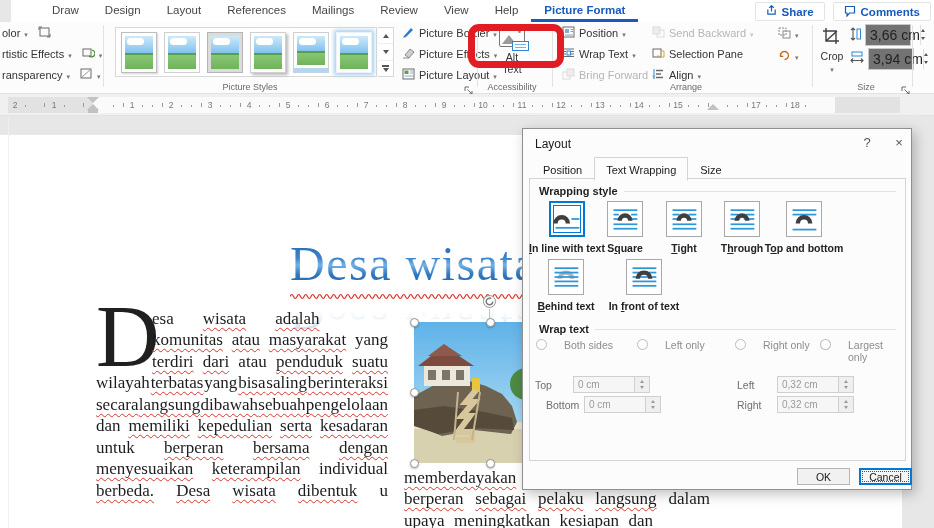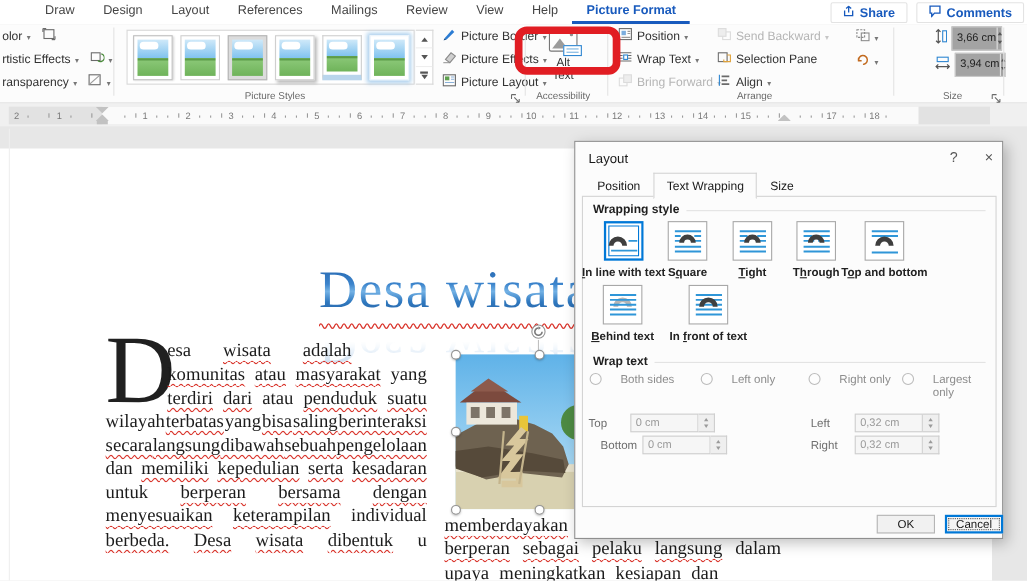--- a/index.html
+++ b/index.html
@@ -1,20 +1,20 @@
 <!DOCTYPE html>
 <html><head>
 <meta charset="utf-8">
 <style>
 *{margin:0;padding:0;box-sizing:border-box}
 html,body{width:934px;height:528px;overflow:hidden}
 #app{position:relative;width:934px;height:528px;background:#e7e7e7;font-family:"Liberation Sans",sans-serif;overflow:hidden}
 
 
-#tabbar{position:absolute;top:0;left:0;right:0;height:22px;background:#fff;display:flex;align-items:center;padding-left:28px;font-size:11.5px;color:#454545}
+#tabbar{position:absolute;top:0;left:11px;right:0;height:22px;background:#fff;display:flex;align-items:center;padding-left:28px;font-size:11.5px;color:#454545}
 .tab{padding:0 13px;height:22px;line-height:21px;white-space:nowrap}
 .tab.active{color:#185abd;font-weight:700;box-shadow:inset 0 -3px 0 #185abd}
 #quick{position:absolute;top:2px;right:3px;display:flex;gap:8px;background:#fff}
 .qbtn{display:flex;align-items:center;gap:5px;font-size:11.5px;font-weight:700;color:#185abd;border:1px solid #e3e3e3;background:#fff;height:19px;padding:0 10px;border-radius:2px}
 
 
 #ribbon{position:absolute;top:22px;left:0;right:0;height:72px;background:#fcfcfc;border-bottom:1px solid #e2e2e2}
 .sep{position:absolute;top:3px;height:62px;width:1px;background:#e3e3e3}
 .gl{position:absolute;bottom:1px;font-size:9px;color:#696969;text-align:center}
 .rrow{position:absolute;display:flex;align-items:center;gap:4px;font-size:11px;color:#333;height:15px;white-space:nowrap}
@@ -41,21 +41,21 @@
 .mbar{width:7px;height:1.5px;background:#555}
 
 #altbtn{position:absolute;left:488px;top:2px;width:48px;height:66px;display:flex;flex-direction:column;align-items:center;font-size:10.5px;color:#333}
 .alt-ic{width:26px;height:20px;border:1.5px solid #767676;border-radius:2px;position:relative;margin:3px 0 4px;background:#fdfdfd}
 .alt-ic::before{content:'';position:absolute;left:2px;bottom:2px;width:0;height:0;border-left:7px solid transparent;border-right:7px solid transparent;border-bottom:9px solid #9b9b9b}
 .alt-ic::after{content:'';position:absolute;right:3px;top:2px;width:3px;height:3px;background:#8f8f8f;border-radius:50%}
 .alt-cap{position:absolute;right:-5px;bottom:-5px;width:17px;height:10px;background:#fff;border:1.5px solid #2e86d1;padding:1.5px 2px 0}
 .alt-cap i{display:block;height:1.5px;background:#7ab3e0;margin-bottom:1.5px}
 #redbox{position:absolute;left:468px;top:2px;width:96px;height:44px;border:7px solid #e11d23;border-radius:11px;z-index:6}
 
-.szfield{width:46px;height:22px;border:1px solid #c9c9c9;background:#a3a3a3;font-size:10px;display:flex;align-items:center;padding-left:4px;color:#222}
+.szfield{width:46px;height:22px;border:1px solid #c9c9c9;background:#737373;font-size:14px;display:flex;align-items:center;padding-left:4px;color:#222}
 .szspin{margin-left:auto;width:11px;height:100%;border-left:1px solid #e0e0e0;display:flex;flex-direction:column;align-items:center;justify-content:space-evenly}
 .szspin .tri-u,.szspin .tri-d{border-left-width:2.5px;border-right-width:2.5px;border-bottom-width:3px;border-top-width:3px}
 #cropbtn{position:absolute;left:816px;top:2px;width:32px;height:66px;display:flex;flex-direction:column;align-items:center;font-size:10.5px;color:#333}
 .launch{position:absolute;width:11px;height:11px}
 #collapse{position:absolute;left:918px;top:58px;width:12px;height:8px}
 #collapse .tri-u{border-bottom-color:#777}
 
 
 #ruler{position:absolute;top:94px;left:0;right:0;height:22px;background:#f0f0f0;border-bottom:1px solid #e3e3e3}
 #rtrack{position:absolute;left:8px;width:892px;top:3px;height:16px;background:#e2e2e2}
@@ -323,20 +323,27 @@
     <div class="rrow" style="left:778px;top:26px">
         <span class="ic"><svg width="13" height="12" viewBox="0 0 13 12">
             <path d="M2.5 7 A4 4 0 1 1 6.5 10.5" fill="none" stroke="#c26a1f" stroke-width="1.3"></path>
             <path d="M2.5 4.5 v2.8 h2.8" fill="none" stroke="#c26a1f" stroke-width="1.3"></path>
           </svg></span>
         <span class="chev"></span>
       </div>
     <div class="gl" style="left:626px;width:120px">Arrange</div>
     <div class="sep" style="left:812px"></div>
 
+    <div id="cropbtn">
+      <span class="ic" style="margin:3px 0 2px"><svg width="20" height="19" viewBox="0 0 20 19">
+            <path d="M4 1 v13 h13 M1 4 h13 v13 M4 14 L15 4" fill="none" stroke="#3f3f3f" stroke-width="1.4"></path>
+          </svg></span>
+      <div>Crop</div>
+      <span class="chev"></span>
+    </div>
     <div class="rrow" style="left:850px;top:5px">
       <span class="ic"><svg width="11" height="14" viewBox="0 0 11 14">
             <path d="M3 1 v12 M1 3 L3 1 L5 3 M1 11 L3 13 L5 11" fill="none" stroke="#555" stroke-width="1.1"></path>
             <rect x="7" y="2" width="3.5" height="10" fill="none" stroke="#2e86d1"></rect>
           </svg></span>
       <div class="szfield">
           <span>3,66 cm</span>
           <span class="szspin">
             <i class="tri-u"></i>
             <i class="tri-d"></i>

